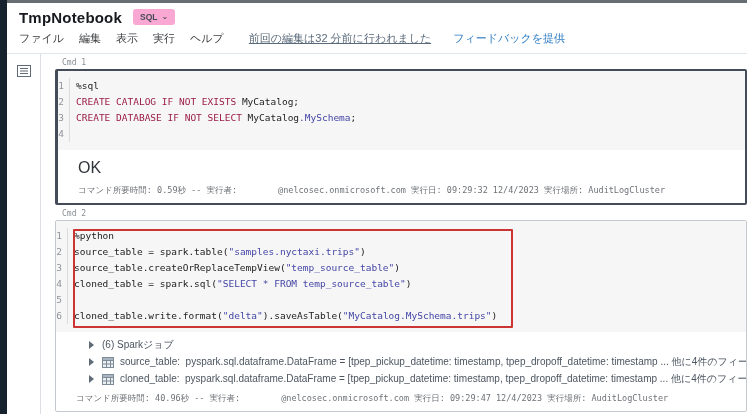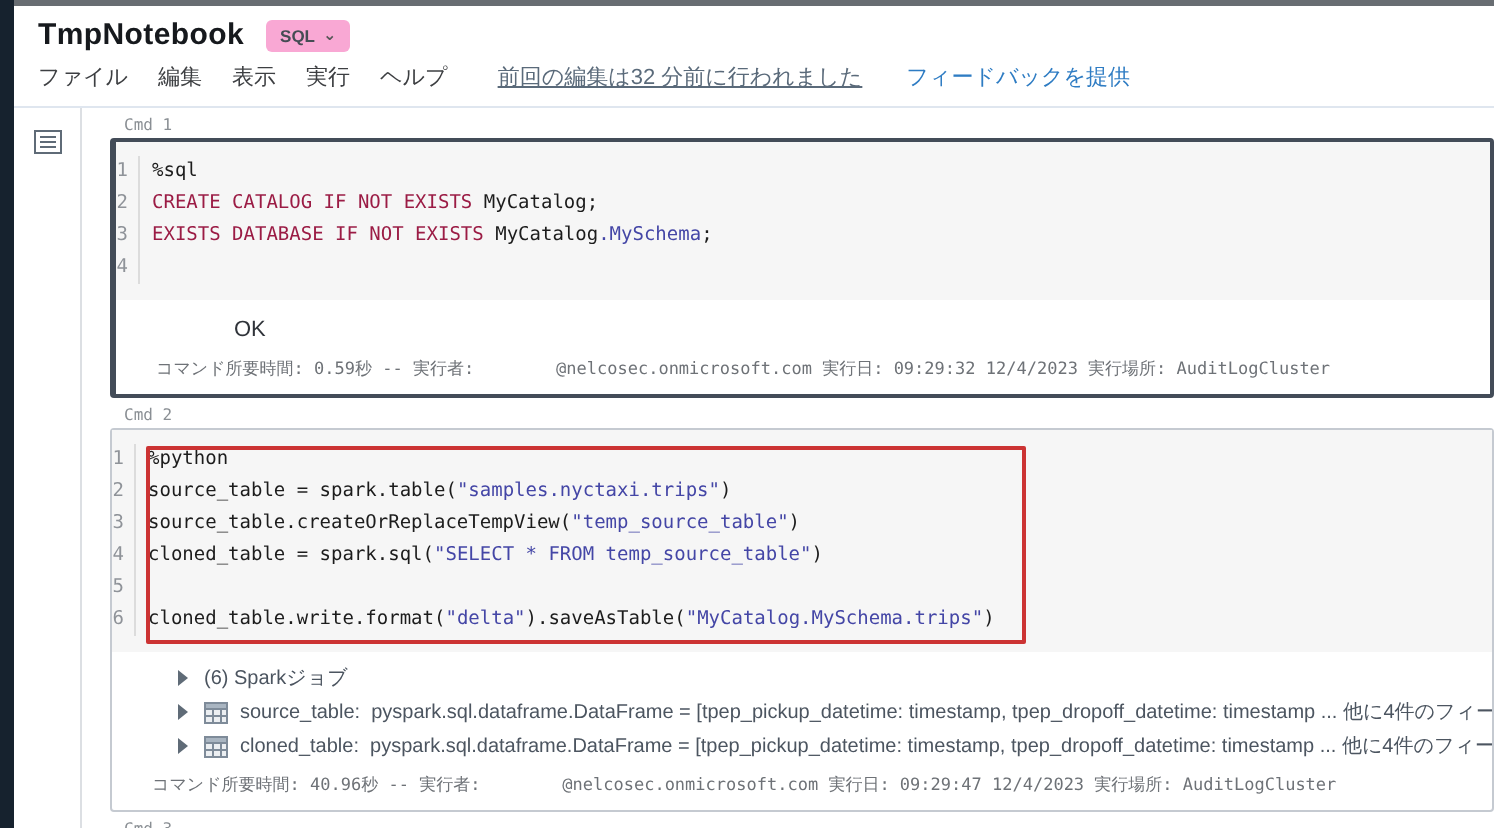--- a/index.html
+++ b/index.html
@@ -6,21 +6,21 @@
   html,body { width:747px; height:414px; }
   body {
     font-family: "Liberation Sans", "DejaVu Sans", sans-serif;
     background:#fff; position:relative; overflow:hidden;
   }
   .top-edge { height:3px; background:#686d72; }
   .left-rail { position:absolute; left:0; top:0; bottom:0; width:7px; background:#16222e; }
   .main { margin-left:7px; }
 
   
-  .title-row { display:flex; align-items:flex-end; gap:11px; padding:6px 0 1px 12px; }
+  .title-row { display:flex; align-items:flex-start; gap:11px; padding:6px 0 1px 12px; }
   .nb-title { font-size:15px; font-weight:bold; color:#16191d; letter-spacing:.2px; }
   .lang-badge { display:inline-flex; align-items:center; gap:4px; background:#f9a8d4;
     border:none; border-radius:3px; padding:3px 7px; font-size:8.5px; font-weight:bold;
     color:#454c54; font-family:inherit; cursor:pointer; }
   .lang-badge .chev { font-size:8px; color:#555; line-height:4px; }
   .menu-row { display:flex; align-items:center; padding:4px 0 7px 12px; font-size:11px; color:#3d3f42; }
   .menu-item { margin-right:15px; cursor:pointer; }
   .revision-link { color:#5a6a7a; text-decoration:underline; margin-left:10px; cursor:pointer; }
   .feedback-link { color:var(--link,#2e7cc3); margin-left:22px; cursor:pointer; }
   .header-divider { border-bottom:1px solid #dfe6ef; }
@@ -43,21 +43,21 @@
   .line-num { flex:none; width:12px; padding-right:5px; text-align:right; color:#8f9399;
     border-right:1px solid #dcdcdc; }
   .code-text { padding-left:6px; white-space:pre; color:var(--plain,#1c1c1c); }
   .tok-keyword { color:var(--keyword,#9b1c45); font-weight:normal; }
   .tok-string  { color:var(--string,#4446a6); }
   .tok-plain   { color:var(--plain,#1c1c1c); }
 
   .annotation-box { position:absolute; left:17px; top:8px; width:440px; height:99px;
     border:2px solid var(--annotation,#cc3333); pointer-events:none; border-radius:1px; }
 
-  .result-area { padding:9px 0 4px 20px; font-size:11px; color:#30343a;margin-left:39px; }
+  .result-area { padding:9px 0 4px 20px; font-size:16px; color:#30343a; }
   .outputs { padding:4px 0 2px 33px; }
   .out-row { display:flex; align-items:center; height:17px; font-size:10px; color:#4c5560; white-space:pre; overflow:hidden; }
   .tri { flex:none; width:0; height:0; border-left:5px solid #5f6b77;
     border-top:4px solid transparent; border-bottom:4px solid transparent; margin-right:8px; cursor:pointer; }
   .tbl-icon { flex:none; display:inline-flex; margin-right:6px; margin-top:1px; }
   .cell-status { font-family:"DejaVu Sans Mono","Liberation Mono",monospace; font-size:8.5px;
     color:#6e7277; padding:4px 0 6px 20px; white-space:pre; overflow:hidden; }
 </style>
 </head>
 <body>
@@ -105,21 +105,21 @@
               <div class="code-line">
                 <span class="line-num">1</span>
                 <span class="code-text"><span class="tok-plain">%sql</span></span>
               </div>
               <div class="code-line">
                 <span class="line-num">2</span>
                 <span class="code-text"><span class="tok-keyword">CREATE CATALOG IF NOT EXISTS</span><span class="tok-plain"> MyCatalog;</span></span>
               </div>
               <div class="code-line">
                 <span class="line-num">3</span>
-                <span class="code-text"><span class="tok-keyword">EXISTS DATABASE IF NOT EXISTS</span><span class="tok-plain"> MyCatalog</span><span class="tok-string">.MySchema</span><span class="tok-plain">;</span></span>
+                <span class="code-text"><span class="tok-keyword">CREATE DATABASE IF NOT SELECT</span><span class="tok-plain"> MyCatalog</span><span class="tok-string">.MySchema</span><span class="tok-plain">;</span></span>
               </div>
               <div class="code-line">
                 <span class="line-num">4</span>
                 <span class="code-text"></span>
               </div>
             </div>
           <div class="result-area">OK</div>
           <div class="cell-status">コマンド所要時間: 0.59秒 -- 実行者:        @nelcosec.onmicrosoft.com 実行日: 09:29:32 12/4/2023 実行場所: AuditLogCluster</div>
         </div>
       </section>

